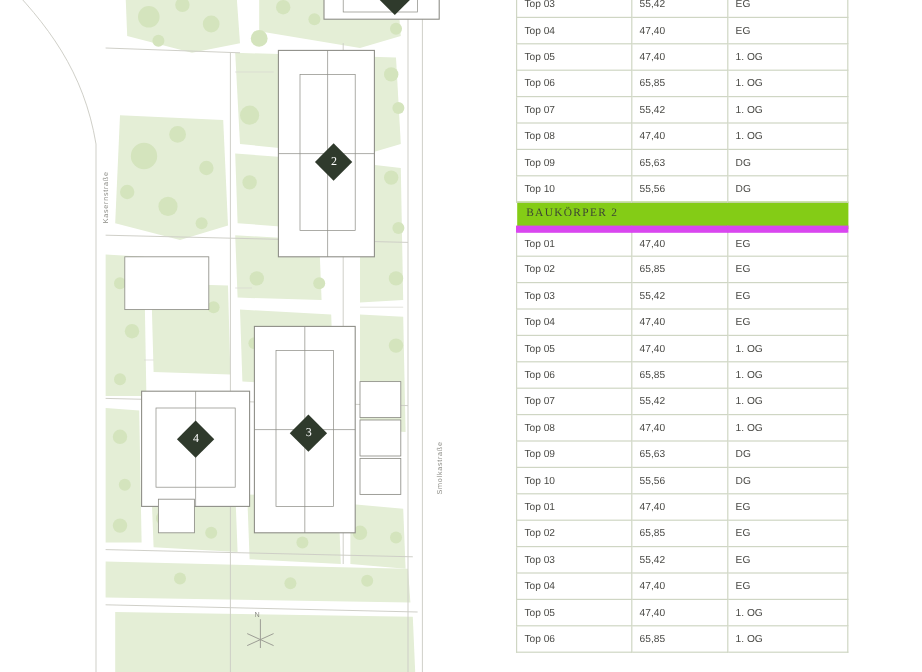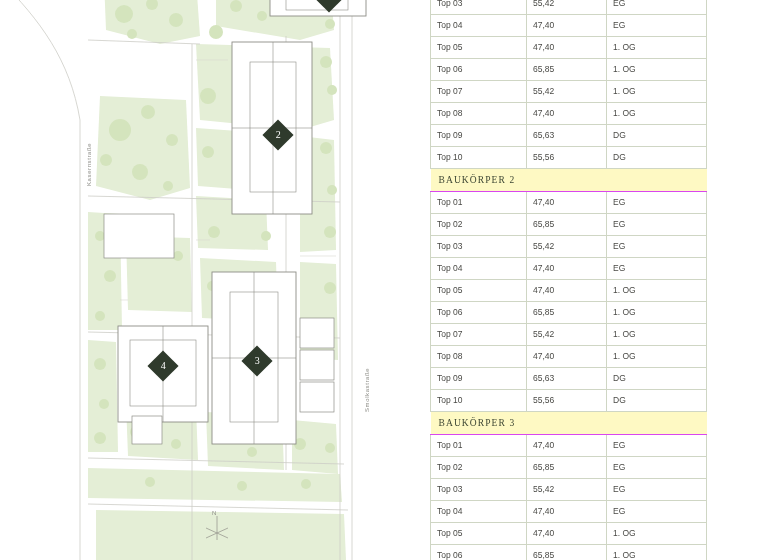--- a/index.html
+++ b/index.html
@@ -113,22 +113,22 @@
     border-right: 1px solid #cfd6c4;
     font-family: "Liberation Sans", sans-serif;
     font-size: 8.5px;
     color: #4a4a46;
     vertical-align: middle;
     box-sizing: border-box;
     background: #ffffff;
   }
   .tbl tr td:first-child { border-left: 1px solid #cfd6c4; }
   .tbl tr.section td {
-    background: #fef9c3;
-    border-bottom: 1px solid #d946ef;
+    background: #84cc16;
+    border-bottom: 6px solid #d946ef;
     border-right: none;
     border-left: none;
     font-family: "Liberation Serif", serif;
     font-size: 9.5px;
     letter-spacing: 1.1px;
     color: #3d4633;
     height: 23px;
     padding-left: 8px;
   }
 </style>
@@ -387,23 +387,20 @@
           <tr>
             <td>Top 09</td>
             <td>65,63</td>
             <td>DG</td>
           </tr>
           <tr>
             <td>Top 10</td>
             <td>55,56</td>
             <td>DG</td>
           </tr>
-          <tr class="section">
-            <td colspan="3">BAUKÖRPER 3</td>
-          </tr>
           <tr>
             <td>Top 01</td>
             <td>47,40</td>
             <td>EG</td>
           </tr>
           <tr>
             <td>Top 02</td>
             <td>65,85</td>
             <td>EG</td>
           </tr>

